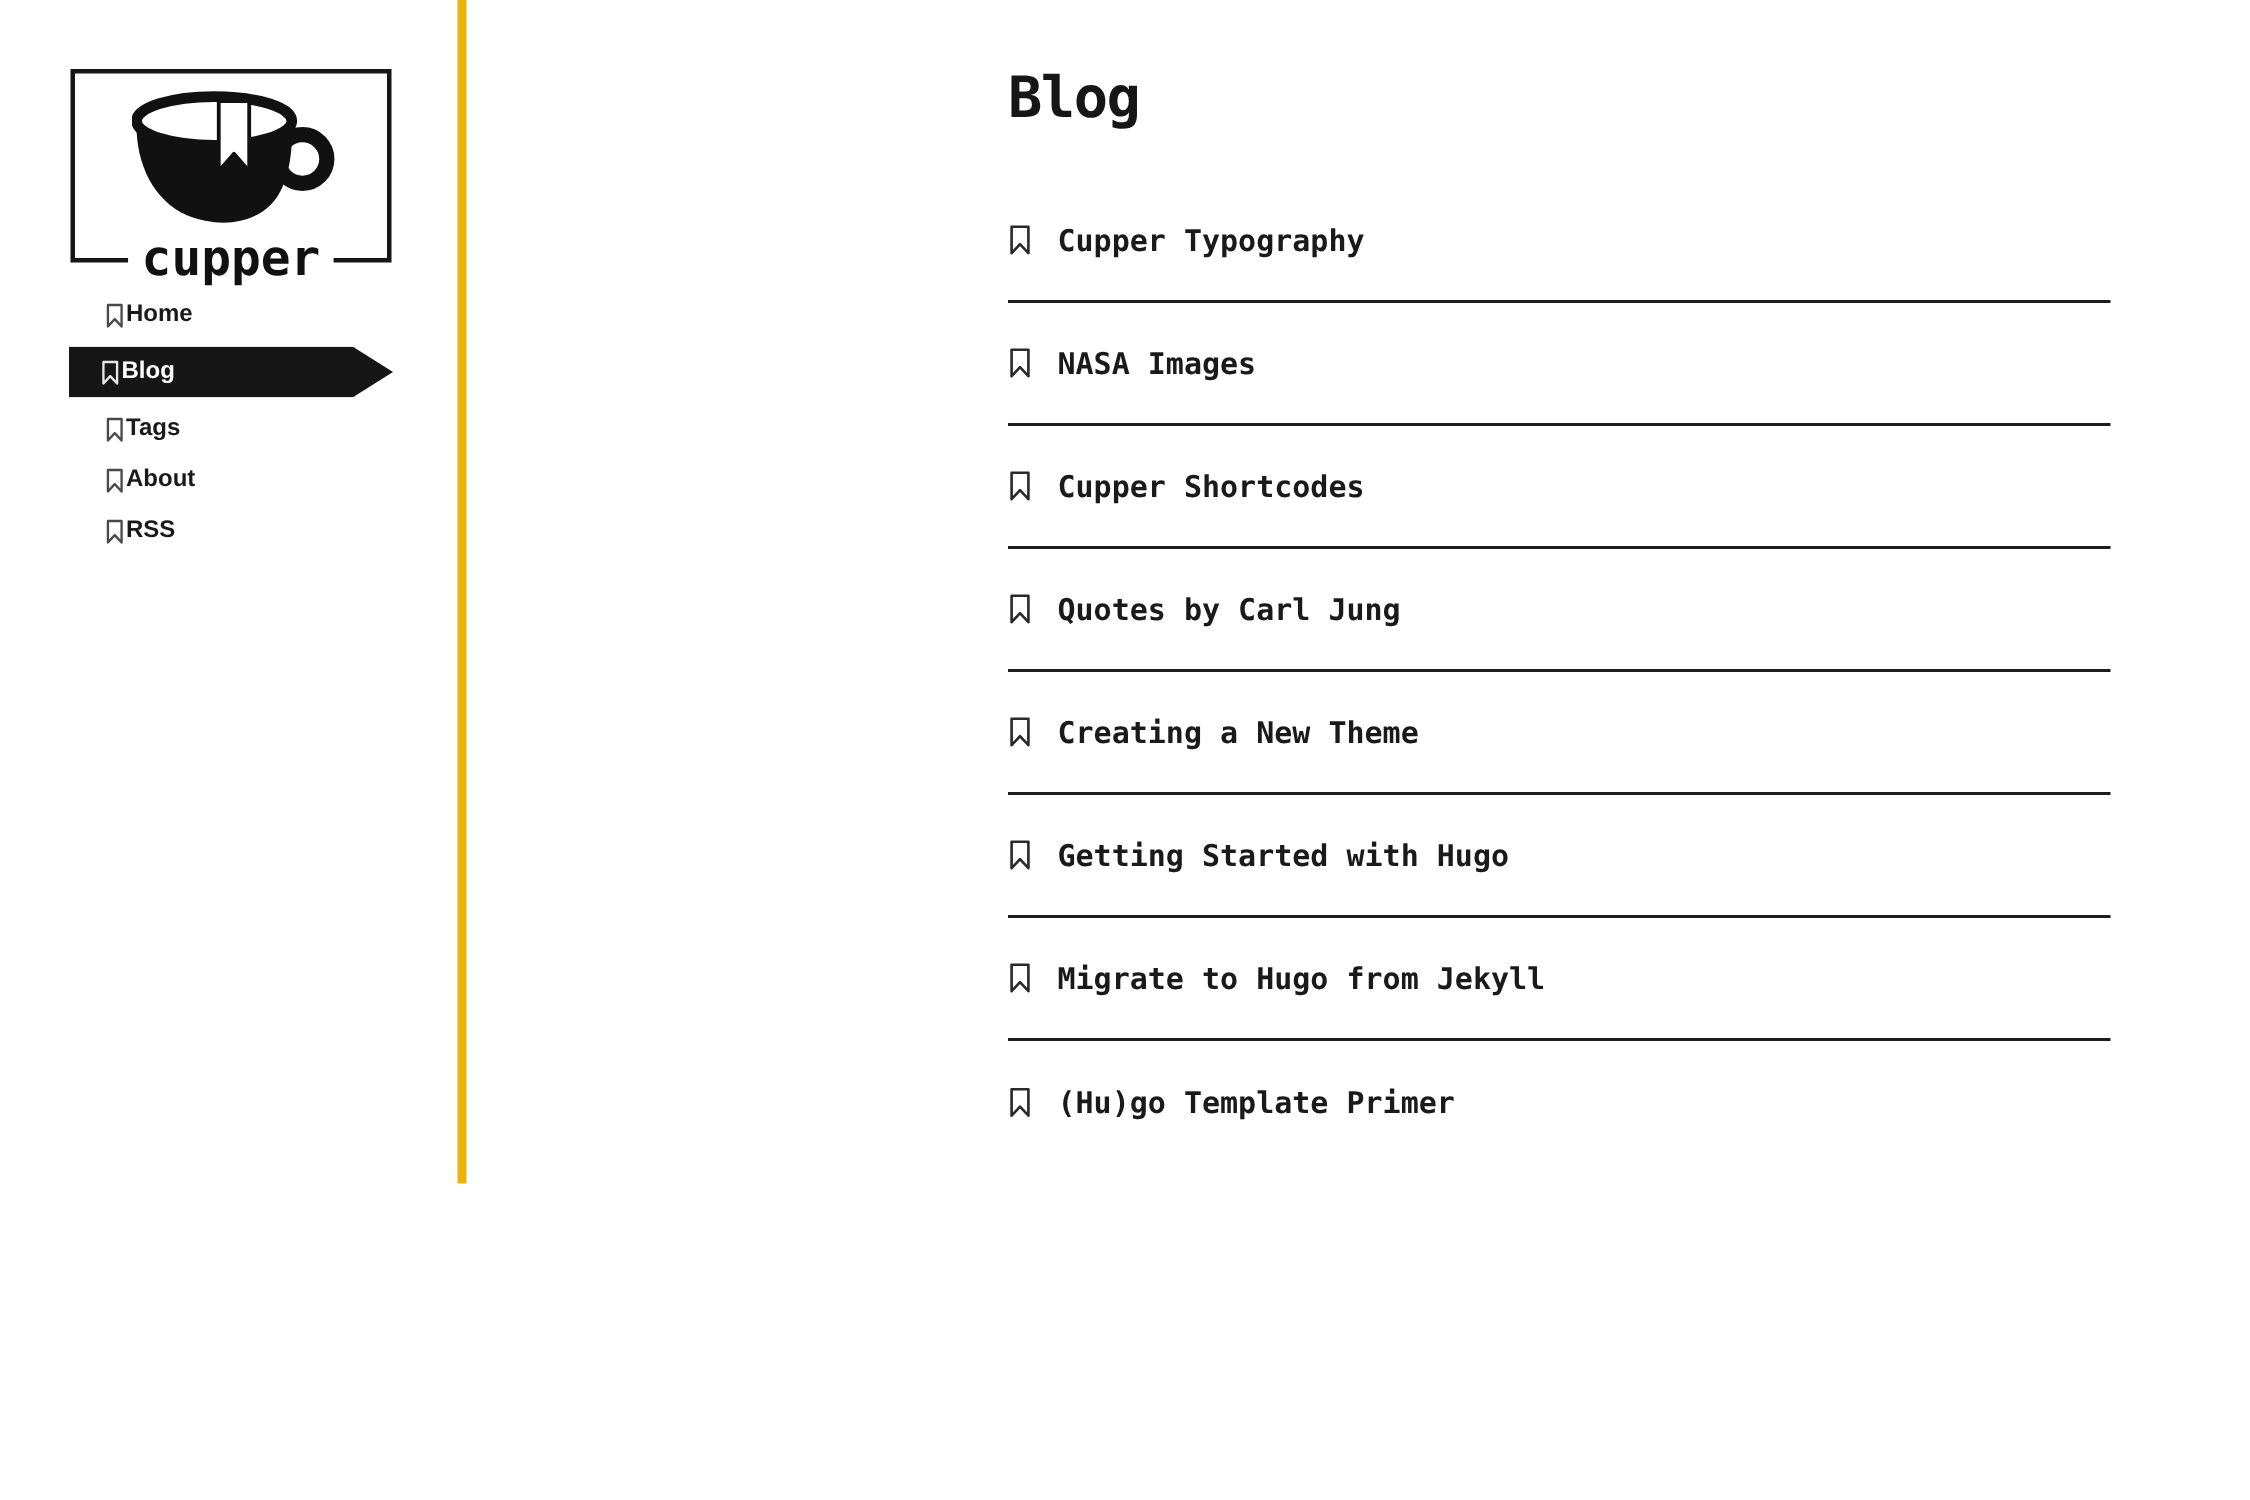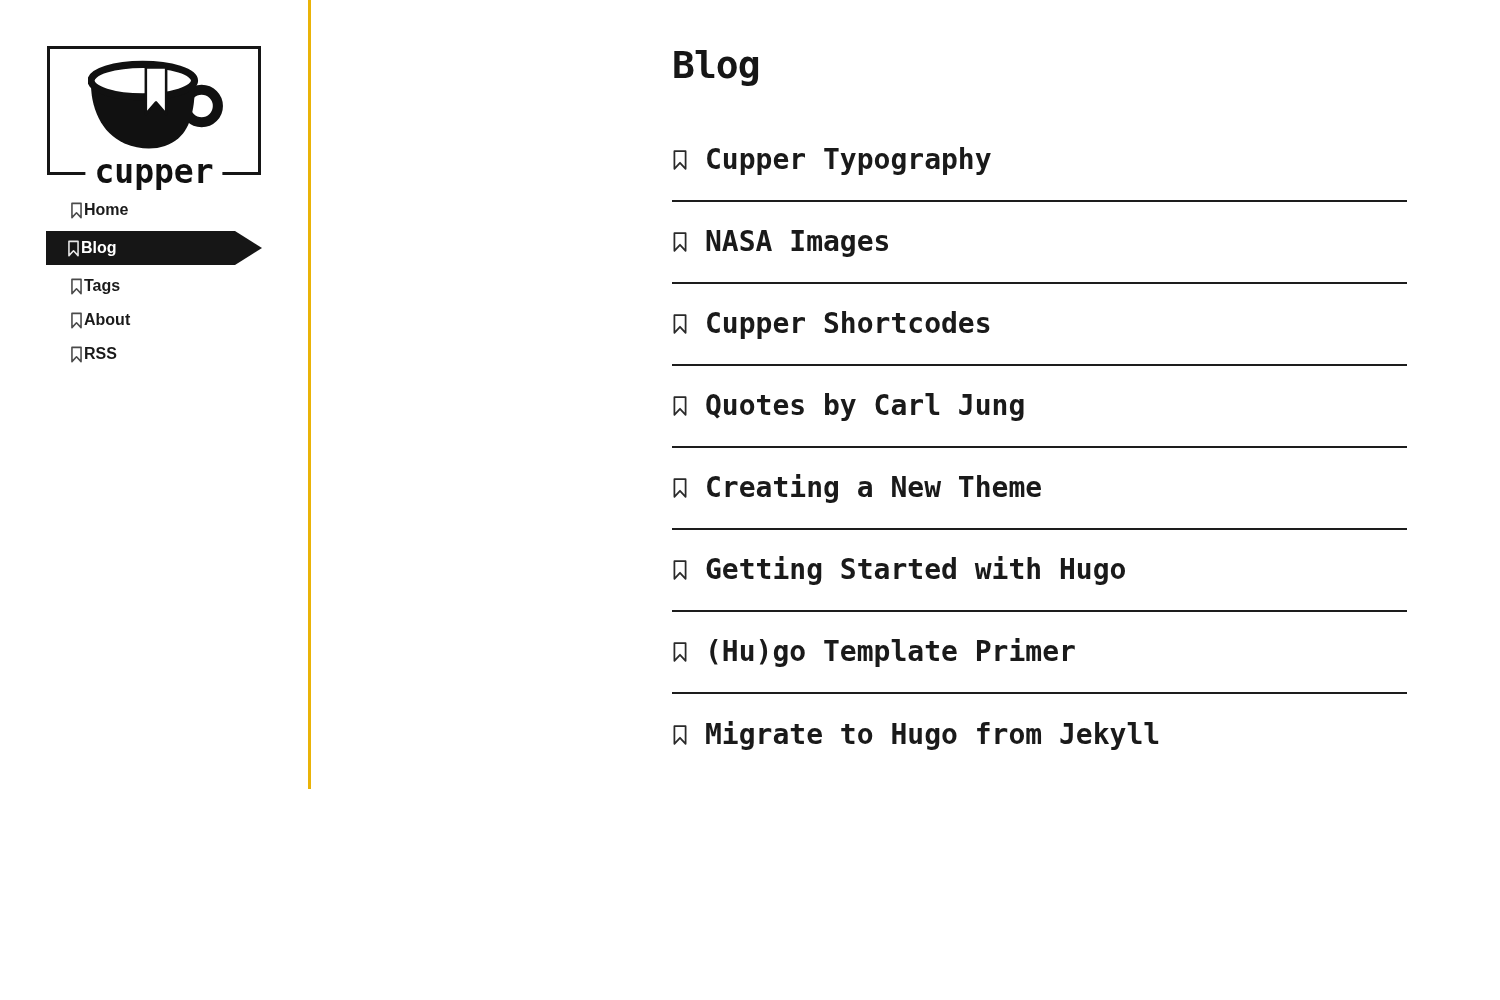--- a/index.html
+++ b/index.html
@@ -10,21 +10,21 @@
     color: #1a1a1a;
     font-family: "Liberation Sans", sans-serif;
     position: relative;
     overflow: hidden;
   }
 
   
   .sidebar {
     position: absolute; left: 0; top: 0;
     width: 311px; height: 789px;
-    border-right: 3px solid #eab308;
+    border-right: 6px solid #eab308;
     padding: 46px 0 0 47px;
   }
 
   .logo-box {
     position: relative;
     width: 214px; height: 129px;
     border: 3px solid #161616;
     cursor: pointer;
   }
   .logo-cup {
@@ -99,21 +99,21 @@
     gap: 17px;
     height: 82px;
     border-bottom: 2px solid #1d1d1d;
     cursor: pointer;
   }
   .post:last-child { border-bottom: none; }
   .post .bm { width: 16px; height: 22px; color: #2a2a2a; flex: 0 0 auto; }
   .post-title {
     font-family: "DejaVu Sans Mono", monospace;
     font-weight: bold;
-    font-size: 28px;
+    font-size: 20px;
     color: #1a1a1a;
     white-space: nowrap;
   }
 </style>
 </head>
 <body>
 
 <aside class="sidebar">
 
   <div class="logo-box">
@@ -201,22 +201,22 @@
     <li class="post">
       <svg class="bm" viewBox="0 0 20 26" aria-hidden="true">
         <path d="M3,2 L17,2 L17,24 L10,16.5 L3,24 Z" fill="none" stroke="currentColor" stroke-width="2.2" stroke-linejoin="round"></path>
       </svg>
       <span class="post-title">Getting Started with Hugo</span>
     </li>
     <li class="post">
       <svg class="bm" viewBox="0 0 20 26" aria-hidden="true">
         <path d="M3,2 L17,2 L17,24 L10,16.5 L3,24 Z" fill="none" stroke="currentColor" stroke-width="2.2" stroke-linejoin="round"></path>
       </svg>
+      <span class="post-title">Migrate to Hugo from Jekyll</span>
+    </li>
+    <li class="post">
+      <svg class="bm" viewBox="0 0 20 26" aria-hidden="true">
+        <path d="M3,2 L17,2 L17,24 L10,16.5 L3,24 Z" fill="none" stroke="currentColor" stroke-width="2.2" stroke-linejoin="round"></path>
+      </svg>
       <span class="post-title">(Hu)go Template Primer</span>
-    </li>
-    <li class="post">
-      <svg class="bm" viewBox="0 0 20 26" aria-hidden="true">
-        <path d="M3,2 L17,2 L17,24 L10,16.5 L3,24 Z" fill="none" stroke="currentColor" stroke-width="2.2" stroke-linejoin="round"></path>
-      </svg>
-      <span class="post-title">Migrate to Hugo from Jekyll</span>
     </li>
   </ul>
 </main>
 
 </body></html>

